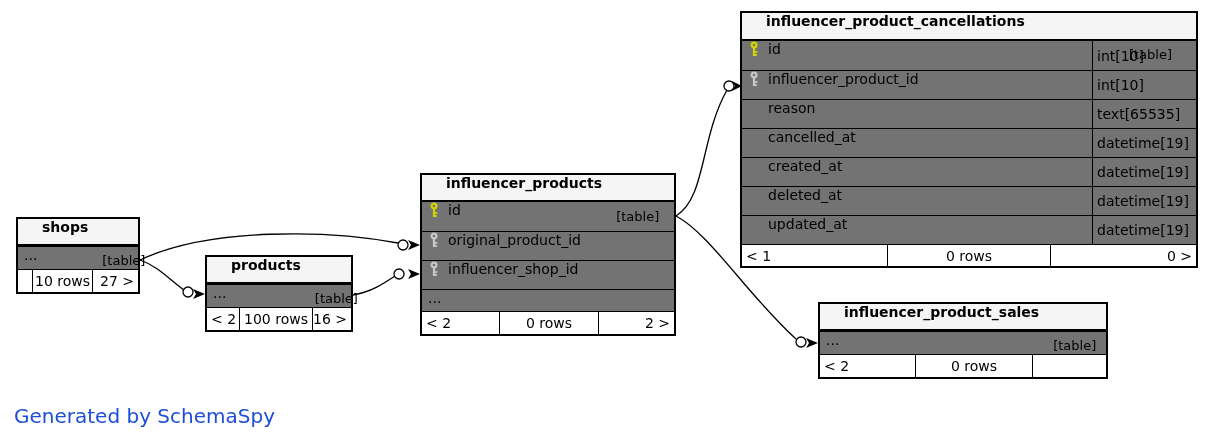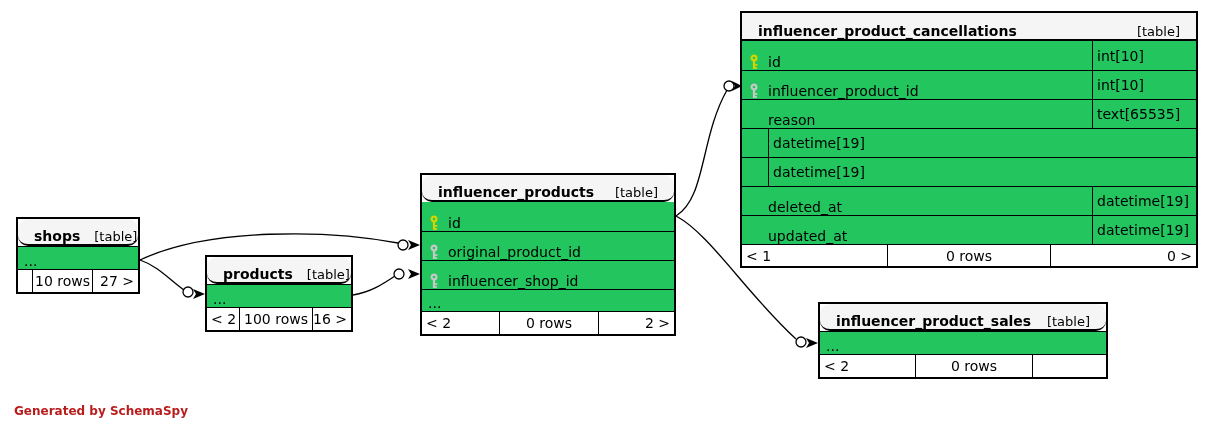--- a/index.html
+++ b/index.html
@@ -7,45 +7,45 @@
     --fk:#c8c8c8;
     --hbg:#f5f5f5;
     --ink:#000000;
   }
   *{margin:0;padding:0;box-sizing:border-box;}
   html,body{background:#ffffff;}
   body{font-family:"DejaVu Sans","Liberation Sans",sans-serif;color:var(--ink);}
   #canvas{position:relative;width:1216px;height:435px;background:#ffffff;overflow:hidden;}
   #edges{position:absolute;left:0;top:0;z-index:0;}
   .tbl{position:absolute;z-index:1;border:2px solid var(--ink);background:#ffffff;font-size:14px;}
-  .hdr{display:flex;justify-content:space-between;align-items:flex-end;background:var(--hbg);
-       border-bottom:2px solid var(--ink);padding:0 16px;}
+  .hdr{display:flex;justify-content:space-between;align-items:flex-start;background:var(--hbg);
+       border-bottom:2px solid var(--ink);padding:0 24px;}
   .tname{font-weight:bold;white-space:nowrap;}
   .ttag{font-weight:normal;font-size:13px;white-space:nowrap;margin-left:14px;margin-top:34px;}
-  .row{display:flex;align-items:flex-end;background:#22c55e;}
+  .row{display:flex;align-items:flex-start;background:#737373;}
   .row + .row{border-top:1px solid var(--ink);}
   .keycell{width:26px;flex:0 0 26px;display:flex;align-items:center;justify-content:flex-start;padding-left:7px;}
   .cname{flex:1 1 auto;white-space:nowrap;overflow:hidden;}
   .ctype{flex:0 0 104px;width:104px;border-left:1px solid var(--ink);padding:0 3px 0 4px;white-space:nowrap;align-self:stretch;display:flex;align-items:center;}
   .ell{padding-left:6px;border-top:1px solid var(--ink);}
   .ftr{display:flex;border-top:1px solid var(--ink);}
   .fc{display:flex;align-items:center;white-space:nowrap;overflow:hidden;padding:0 4px;}
   .fc + .fc{border-left:1px solid var(--ink);}
   .fc.left{justify-content:flex-start;}
   .fc.center{justify-content:center;}
   .fc.right{justify-content:flex-end;}
   .h29{height:29px;}
   .h28{height:28px;}
-  .h27{height:27px;border-radius:10px;}
+  .h27{height:27px;}
   .h23{height:23px;}
   .h22{height:22px;}
   .key{display:block;}
   .key-pk{color:var(--pk);}
   .key-fk{color:var(--fk);}
-  #note{position:absolute;left:14px;top:404px;font-size:12px;color:#b91c1c;z-index:1;font-weight:bold;}
+  #note{position:absolute;left:14px;top:404px;font-size:20px;color:#1d4ed8;z-index:1;}
 </style>
 </head>
 <body>
 
 <div id="canvas">
 
   <svg id="edges" width="1216" height="435" viewBox="0 0 1216 435">
     <g fill="none" stroke="#000000" stroke-width="1.3">
       <path d="M 140 260 C 210 227, 330 230, 398 243"></path>
       <path d="M 140 260 C 158 266, 171 281, 184 290"></path>
@@ -176,24 +176,26 @@
       <span class="cname">influencer_product_id</span>
       <span class="ctype">int[10]</span>
     </div>
     <div class="row h29">
       <span class="keycell"></span>
       <span class="cname">reason</span>
       <span class="ctype">text[65535]</span>
     </div>
     <div class="row h29">
       <span class="keycell"></span>
-      <span class="ctype">datetime[19]</span>
-    </div>
-    <div class="row h29">
-      <span class="keycell"></span>
+      <span class="cname">cancelled_at</span>
+      <span class="ctype">datetime[19]</span>
+    </div>
+    <div class="row h29">
+      <span class="keycell"></span>
+      <span class="cname">created_at</span>
       <span class="ctype">datetime[19]</span>
     </div>
     <div class="row h29">
       <span class="keycell"></span>
       <span class="cname">deleted_at</span>
       <span class="ctype">datetime[19]</span>
     </div>
     <div class="row h29">
       <span class="keycell"></span>
       <span class="cname">updated_at</span>

